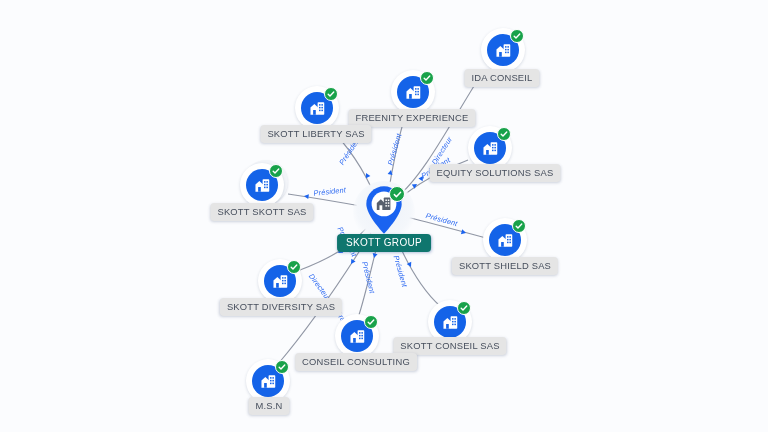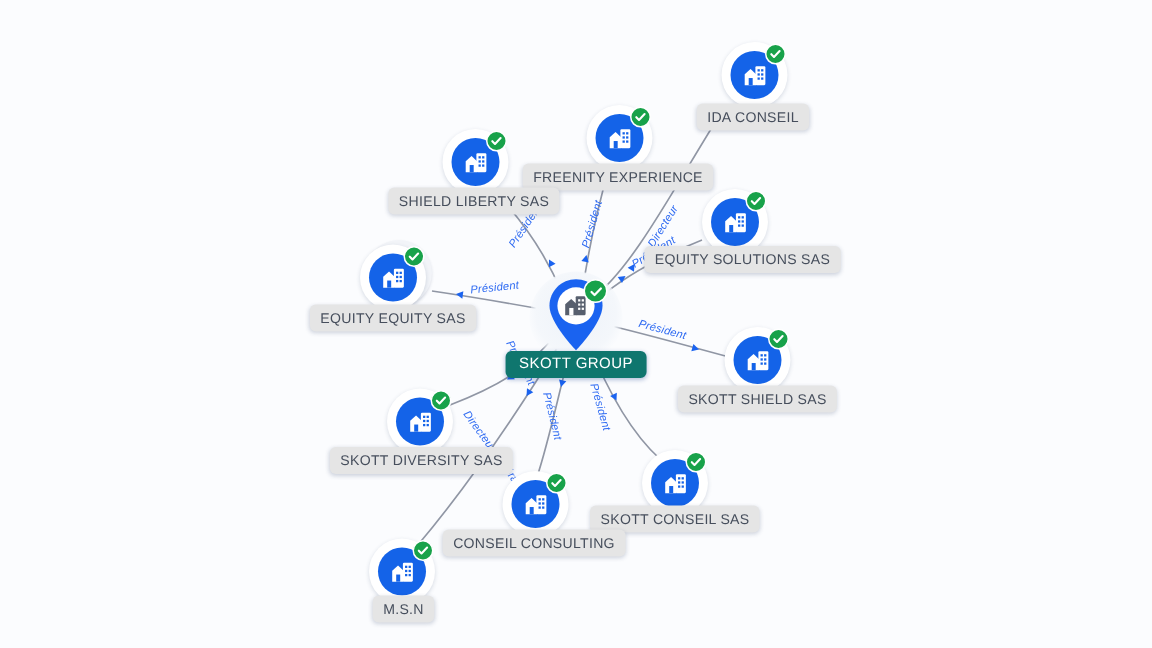--- a/index.html
+++ b/index.html
@@ -253,21 +253,21 @@
             <path d="M2.6 8.9 L6.7 5.2 L10.6 8.9 L10.6 16.6 L2.6 16.6 Z" fill="#ffffff"></path>
             <rect x="5.4" y="11.6" width="2.8" height="5.0" fill="#1463e8"></rect>
           </svg>
         </div>
         <div class="node-check">
           <svg width="8" height="8" viewBox="0 0 12 12">
             <path d="M1.8 6.2 L4.5 8.9 L10.1 3.1" stroke="#ffffff" stroke-width="2.1" fill="none" stroke-linecap="round" stroke-linejoin="round"></path>
           </svg>
         </div>
       </div>
-      <div class="node-label" style="left: 316px; top: 125px;">SHIELD LIBERTY SAS</div>
+      <div class="node-label" style="left: 316px; top: 125px;">SKOTT LIBERTY SAS</div>
       <div class="node" style="left: 490px; top: 148px;">
         <div class="node-halo"></div>
         <div class="node-disc">
           <svg width="19" height="19" viewBox="0 0 20 20">
             <rect x="10.1" y="3.4" width="7.0" height="13.2" rx="0.8" fill="#ffffff"></rect>
             <rect x="11.6" y="5.4" width="1.6" height="1.6" fill="#1463e8"></rect>
             <rect x="14.1" y="5.4" width="1.6" height="1.6" fill="#1463e8"></rect>
             <rect x="11.6" y="8.3" width="1.6" height="1.6" fill="#1463e8"></rect>
             <rect x="14.1" y="8.3" width="1.6" height="1.6" fill="#1463e8"></rect>
             <rect x="11.6" y="11.2" width="1.6" height="1.6" fill="#1463e8"></rect>
@@ -297,21 +297,21 @@
             <path d="M2.6 8.9 L6.7 5.2 L10.6 8.9 L10.6 16.6 L2.6 16.6 Z" fill="#ffffff"></path>
             <rect x="5.4" y="11.6" width="2.8" height="5.0" fill="#1463e8"></rect>
           </svg>
         </div>
         <div class="node-check">
           <svg width="8" height="8" viewBox="0 0 12 12">
             <path d="M1.8 6.2 L4.5 8.9 L10.1 3.1" stroke="#ffffff" stroke-width="2.1" fill="none" stroke-linecap="round" stroke-linejoin="round"></path>
           </svg>
         </div>
       </div>
-      <div class="node-label" style="left: 262px; top: 203px;">EQUITY EQUITY SAS</div>
+      <div class="node-label" style="left: 262px; top: 203px;">SKOTT SKOTT SAS</div>
       <div class="node" style="left: 505px; top: 240px;">
         <div class="node-halo"></div>
         <div class="node-disc">
           <svg width="19" height="19" viewBox="0 0 20 20">
             <rect x="10.1" y="3.4" width="7.0" height="13.2" rx="0.8" fill="#ffffff"></rect>
             <rect x="11.6" y="5.4" width="1.6" height="1.6" fill="#1463e8"></rect>
             <rect x="14.1" y="5.4" width="1.6" height="1.6" fill="#1463e8"></rect>
             <rect x="11.6" y="8.3" width="1.6" height="1.6" fill="#1463e8"></rect>
             <rect x="14.1" y="8.3" width="1.6" height="1.6" fill="#1463e8"></rect>
             <rect x="11.6" y="11.2" width="1.6" height="1.6" fill="#1463e8"></rect>

